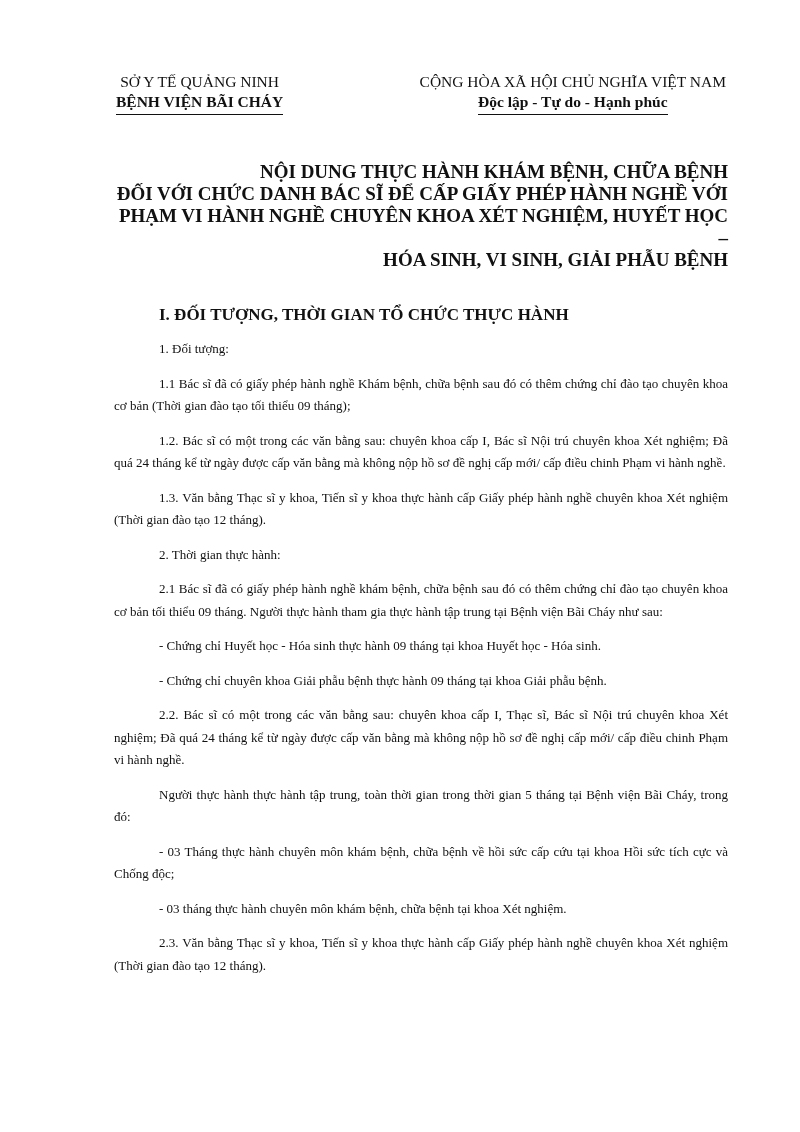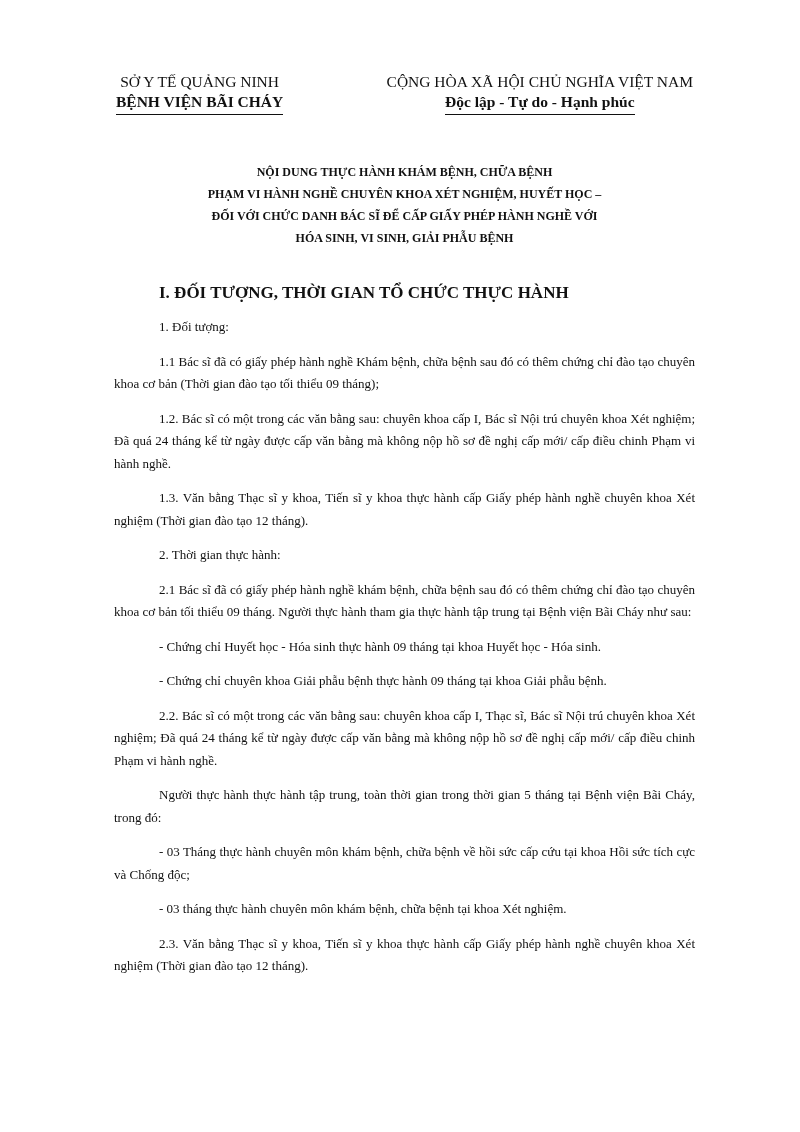--- a/index.html
+++ b/index.html
@@ -11,21 +11,21 @@
     width: 800px;
     height: 1132px;
     font-family: "Liberation Serif", "DejaVu Serif", serif;
     color: #111111;
     overflow: hidden;
   }
   .page {
     box-sizing: border-box;
     width: 800px;
     height: 1132px;
-    padding: 72px 105px 40px 114px;
+    padding: 72px 72px 40px 114px;
     background: #ffffff;
   }
   
   .doc-header {
     display: flex;
     justify-content: space-between;
     align-items: flex-start;
   }
   .hdr-col {
     text-align: center;
@@ -39,23 +39,23 @@
     font-weight: bold;
   }
   .hdr-underline {
     display: inline-block;
     border-bottom: 1.8px solid #111111;
     padding-bottom: 2px;
   }
   
   .doc-title {
     margin-top: 46px;
-    text-align: center;
+    text-align: right;
     font-weight: bold;
-    font-size: 12px;
+    font-size: 19px;
     line-height: 22px;
   }
   
   .section-heading {
     margin-top: 33px;
     padding-left: 45px;
     font-weight: bold;
     font-size: 17px;
     line-height: 22px;
   }
@@ -82,22 +82,22 @@
       <span class="hdr-bold hdr-underline">BỆNH VIỆN BÃI CHÁY</span>
     </div>
     <div class="hdr-col hdr-right">
       <div>CỘNG HÒA XÃ HỘI CHỦ NGHĨA VIỆT NAM</div>
       <span class="hdr-bold hdr-underline">Độc lập - Tự do - Hạnh phúc</span>
     </div>
   </div>
 
   <div class="doc-title">
     <div>NỘI DUNG THỰC HÀNH KHÁM BỆNH, CHỮA BỆNH</div>
+    <div>ĐỐI VỚI CHỨC DANH BÁC SĨ ĐỂ CẤP GIẤY PHÉP HÀNH NGHỀ VỚI</div>
     <div>PHẠM VI HÀNH NGHỀ CHUYÊN KHOA XÉT NGHIỆM, HUYẾT HỌC –</div>
-    <div>ĐỐI VỚI CHỨC DANH BÁC SĨ ĐỂ CẤP GIẤY PHÉP HÀNH NGHỀ VỚI</div>
     <div>HÓA SINH, VI SINH, GIẢI PHẪU BỆNH</div>
   </div>
 
   <div class="section-heading">I. ĐỐI TƯỢNG, THỜI GIAN TỔ CHỨC THỰC HÀNH</div>
 
   <div class="doc-body">
     <p class="para">1. Đối tượng:</p>
     <p class="para">1.1 Bác sĩ đã có giấy phép hành nghề Khám bệnh, chữa bệnh sau đó có thêm chứng chỉ đào tạo chuyên khoa cơ bản (Thời gian đào tạo tối thiểu 09 tháng);</p>
     <p class="para">1.2. Bác sĩ có một trong các văn bằng sau: chuyên khoa cấp I, Bác sĩ Nội trú chuyên khoa Xét nghiệm; Đã quá 24 tháng kể từ ngày được cấp văn bằng mà không nộp hồ sơ đề nghị cấp mới/ cấp điều chinh Phạm vi hành nghề.</p>
     <p class="para">1.3. Văn bằng Thạc sĩ y khoa, Tiến sĩ y khoa thực hành cấp Giấy phép hành nghề chuyên khoa Xét nghiệm (Thời gian đào tạo 12 tháng).</p>

